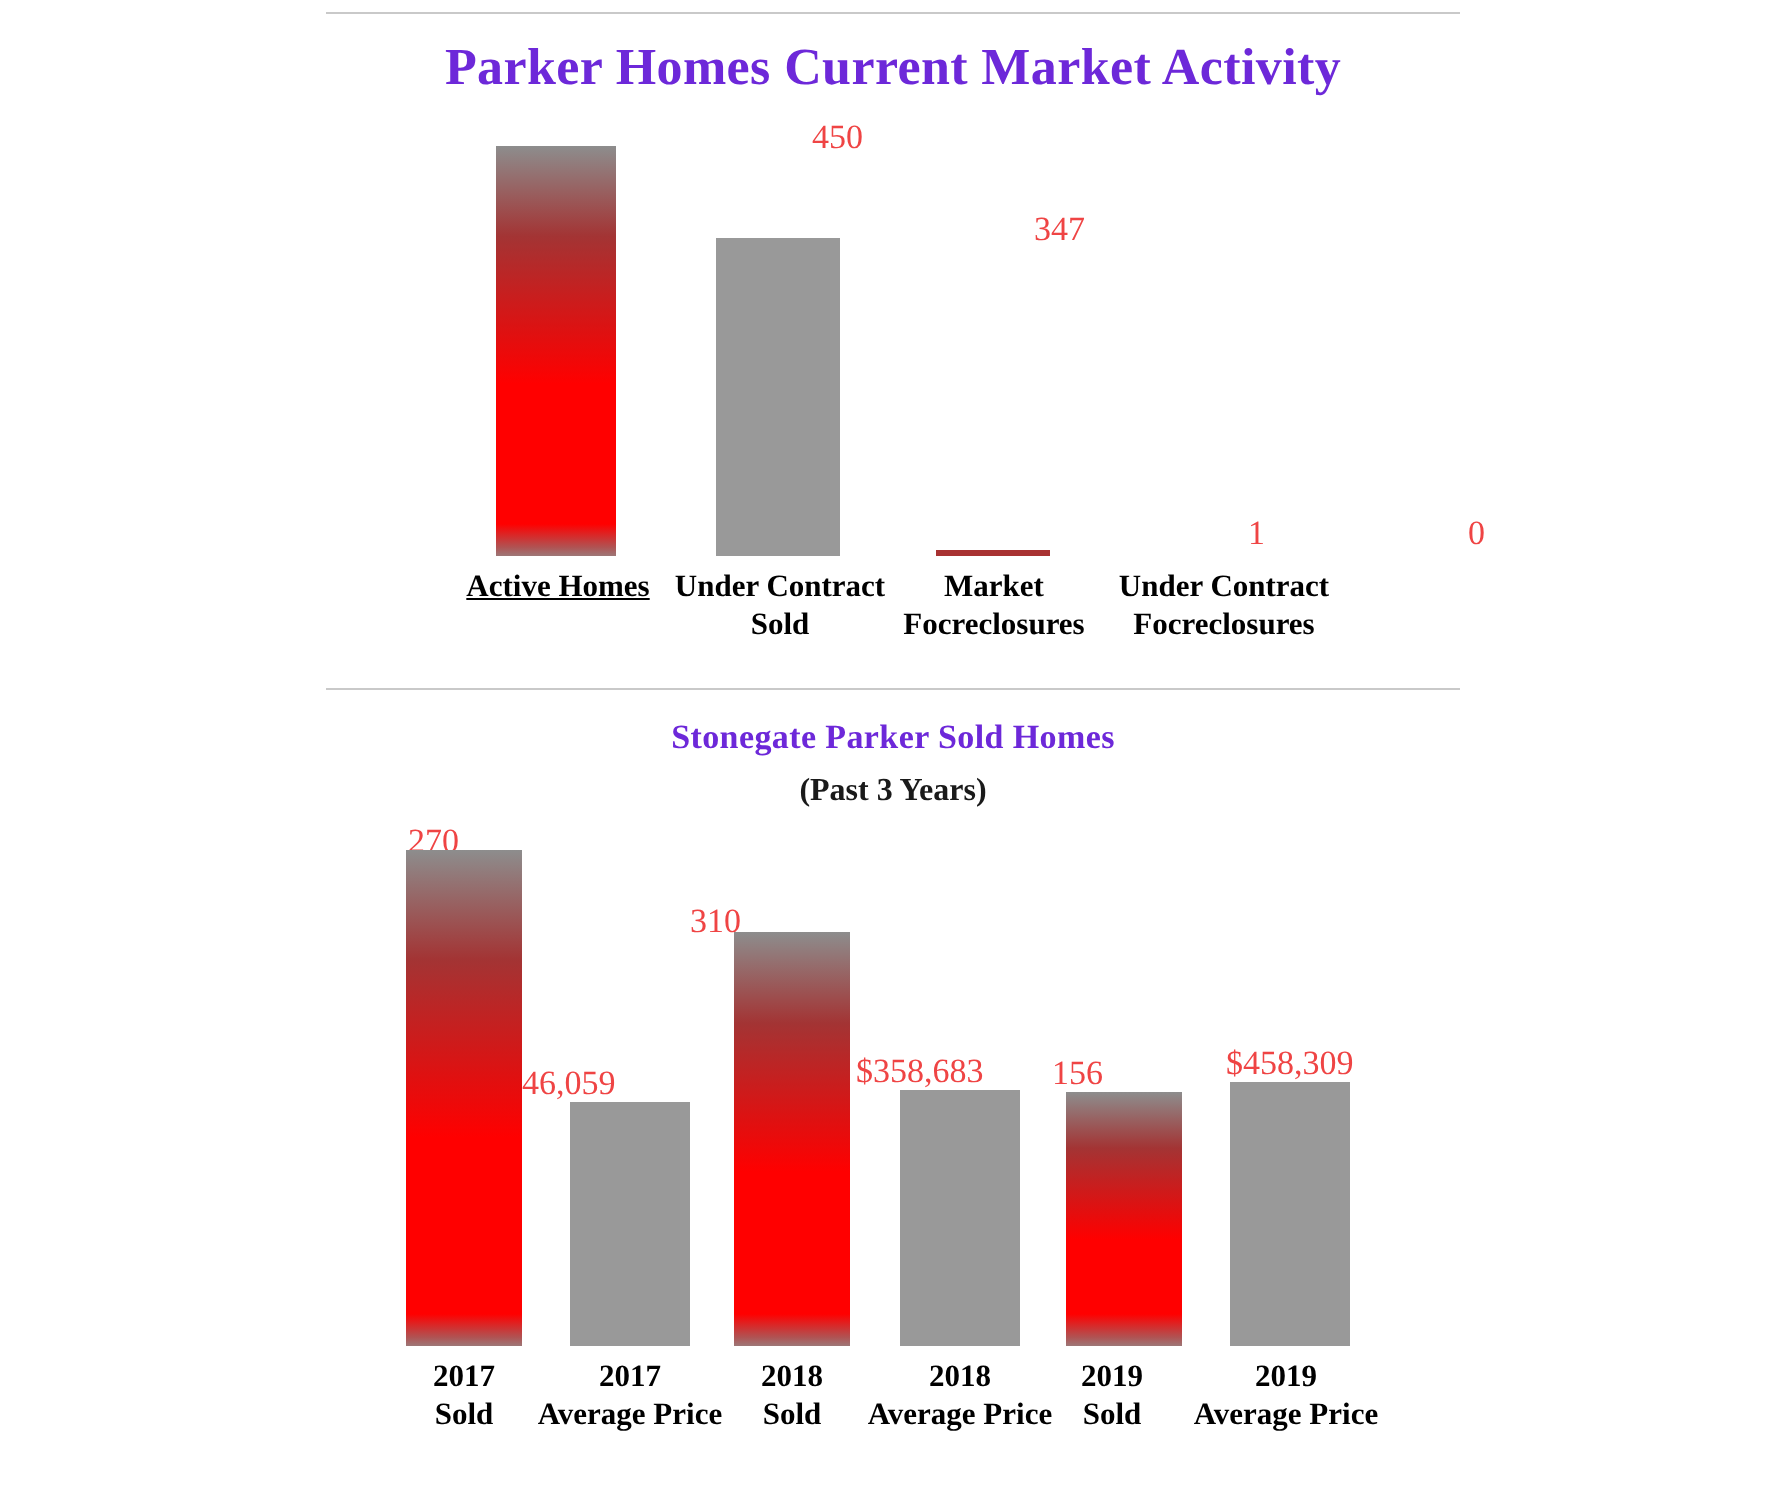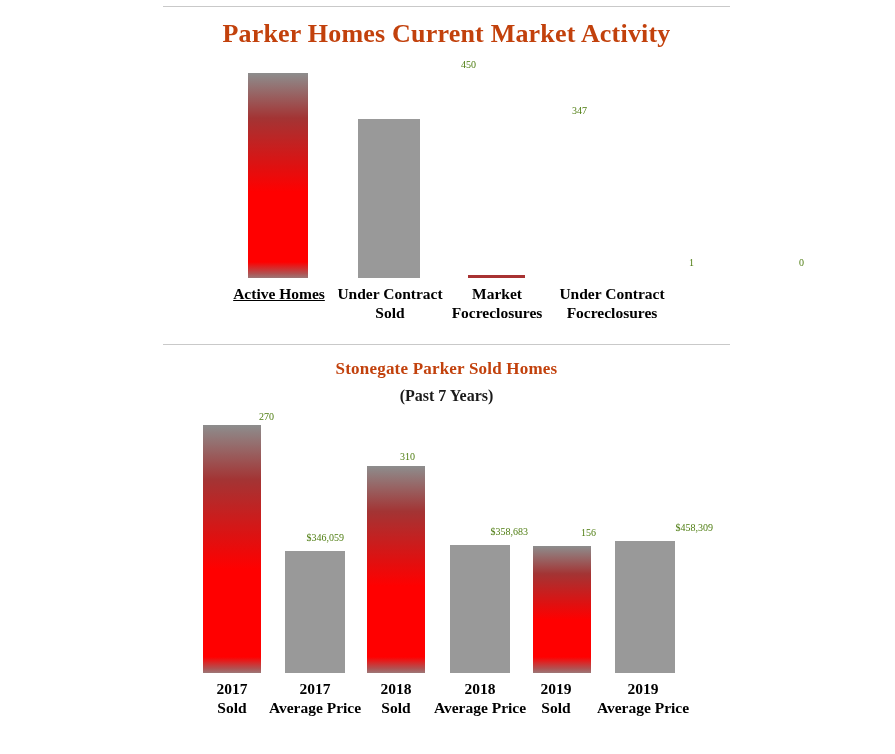--- a/index.html
+++ b/index.html
@@ -16,21 +16,21 @@
     background:#c9c9c9;
   }
   #divider-top{top:6px;}
   #divider-mid{top:344px;}
 
   .panel{position:absolute;left:0;width:895px;}
 
   .chart-title{
     text-align:center;
     font-weight:bold;
-    color:#c2410c;
+    color:#6d28d9;
     font-family:"Liberation Serif","DejaVu Serif",serif;
     letter-spacing:0.2px;
   }
   #chart1-title{
     position:absolute;left:163px;width:567px;top:19px;
     font-size:26px;line-height:30px;
   }
   #chart2-title{
     position:absolute;left:163px;width:567px;top:354px;
     font-size:17px;line-height:29px;
@@ -65,23 +65,23 @@
     background:#999999;
   }
   .bar-line{
     position:absolute;
     background:#a83232;
     height:3px;
   }
 
   .val{
     position:absolute;
-    text-align:right;
-    font-size:10px;
-    color:#4d7c0f;
+    text-align:left;
+    font-size:17px;
+    color:#ef4444;
     font-family:"Liberation Serif","DejaVu Serif",serif;
     white-space:nowrap;
   }
   .cat{
     position:absolute;
     text-align:center;
     font-size:15.5px;
     font-weight:bold;
     color:#000000;
     line-height:19px;
@@ -131,21 +131,21 @@
     <div>Focreclosures</div>
   </div>
 </div>
 
 <div class="divider" id="divider-mid"></div>
 
 <div class="panel">
 
   <div class="chart-title" id="chart2-title">Stonegate Parker Sold Homes</div>
 
-  <div id="chart2-subtitle">(Past 7 Years)</div>
+  <div id="chart2-subtitle">(Past 3 Years)</div>
 
   <div class="plot" id="chart2-plot" style="left:163px;top:413px;width:567px;height:260px;">
 
     <div class="val" style="left:196px;top:-2px;width:70px;transform:translateX(-155px);">270</div>
     <div class="val" style="left:81px;top:119px;width:100px;">$346,059</div>
     <div class="val" style="left:182px;top:38px;width:70px;">310</div>
     <div class="val" style="left:265px;top:113px;width:100px;">$358,683</div>
     <div class="val" style="left:363px;top:114px;width:70px;">156</div>
     <div class="val" style="left:450px;top:109px;width:100px;">$458,309</div>
 

